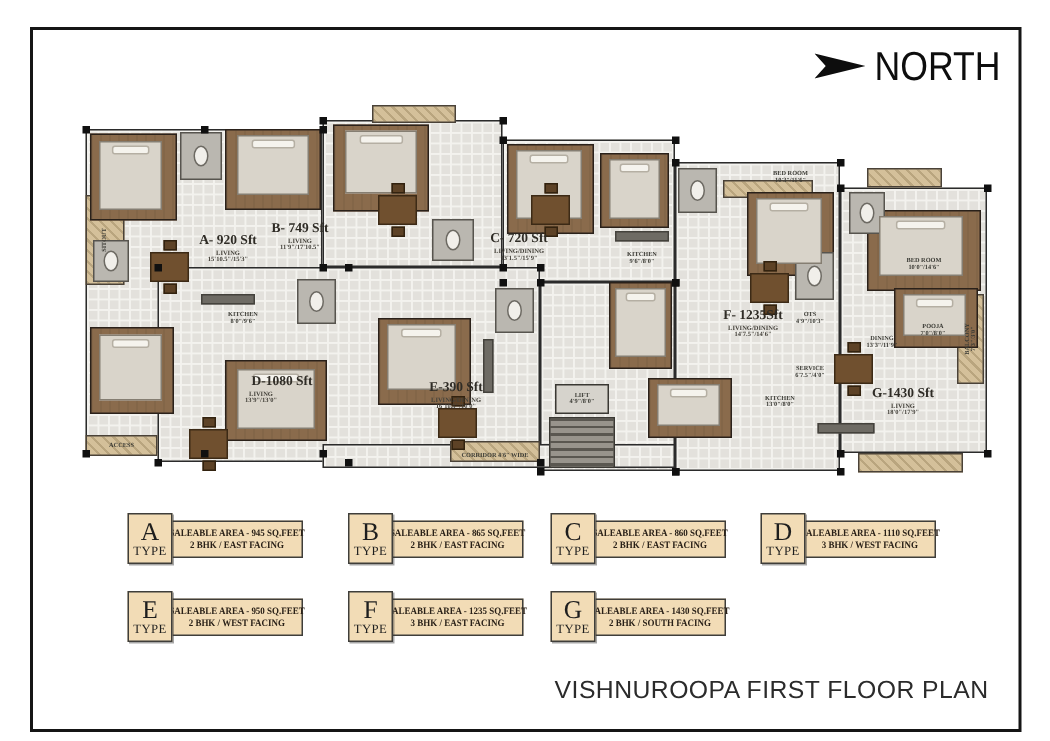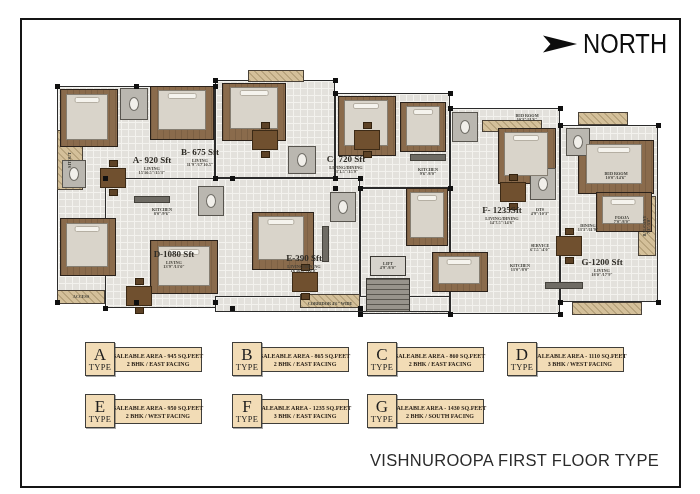--- a/index.html
+++ b/index.html
@@ -251,36 +251,36 @@
     <div class="abs room-label v" style="left: 70px; top: 160px;">SITOUT</div>
     <div class="abs room-label v" style="left: 647px; top: 226px;">BALCONY
 7'3"/3'0"</div>
     <div class="abs room-label" style="left: 428px; top: 172px;">KITCHEN
 9'6"/8'0"</div>
     <div class="abs room-label" style="left: 162px; top: 212px;">KITCHEN
 8'0"/9'6"</div>
     <div class="abs unit-label" style="left: 152px; top: 160px;">A- 920 Sft</div>
     <div class="abs unit-sub" style="left: 152px; top: 164px;">LIVING
 15'10.5"/15'3"</div>
-    <div class="abs unit-label" style="left: 200px; top: 152px;">B- 675 Sft</div>
+    <div class="abs unit-label" style="left: 200px; top: 152px;">B- 749 Sft</div>
     <div class="abs unit-sub" style="left: 200px; top: 156px;">LIVING
 11'9"/17'10.5"</div>
     <div class="abs unit-label" style="left: 346px; top: 159px;">C- 720 Sft</div>
     <div class="abs unit-sub" style="left: 346px; top: 163px;">LIVING/DINING
 13'1.5"/15'9"</div>
-    <div class="abs unit-label" style="left: 174px; top: 254px;">D-1080 Sft</div>
+    <div class="abs unit-label" style="left: 188px; top: 254px;">D-1080 Sft</div>
     <div class="abs unit-sub" style="left: 174px; top: 258px;">LIVING
 13'9"/13'0"</div>
     <div class="abs unit-label" style="left: 304px; top: 258px;">E-390 Sft</div>
     <div class="abs unit-sub" style="left: 304px; top: 262px;">LIVING/DINING
 16'10.5"/10'0"</div>
     <div class="abs unit-label" style="left: 502px; top: 210px;">F- 1235Sft</div>
     <div class="abs unit-sub" style="left: 502px; top: 214px;">LIVING/DINING
 14'7.5"/14'6"</div>
-    <div class="abs unit-label" style="left: 602px; top: 262px;">G-1200 Sft</div>
+    <div class="abs unit-label" style="left: 602px; top: 262px;">G-1430 Sft</div>
     <div class="abs unit-sub" style="left: 602px; top: 266px;">LIVING
 18'0"/17'9"</div>
   </div>
 
 <div id="legend">
     <div class="abs legend-item" style="left: 85px; top: 342px; width: 120px; height: 36px;">
       <div class="abs type-box" style="left: 0px; top: 0px;">
         <div class="abs type-letter" style="position: static;">A</div>
         <div class="abs type-word" style="position: static;">TYPE</div>
       </div>
@@ -344,13 +344,13 @@
         <div class="abs type-letter" style="position: static;">G</div>
         <div class="abs type-word" style="position: static;">TYPE</div>
       </div>
       <div class="abs type-plate" style="left: 29px; top: 5px;">
         <div class="abs plate-line" style="position: static;">SALEABLE AREA - 1430 SQ.FEET</div>
         <div class="abs plate-line" style="position: static;">2 BHK / SOUTH FACING</div>
       </div>
     </div>
   </div>
 
-<div class="title">VISHNUROOPA FIRST FLOOR TYPE</div>
+<div class="title">VISHNUROOPA FIRST FLOOR PLAN</div>
 
 </body></html>

